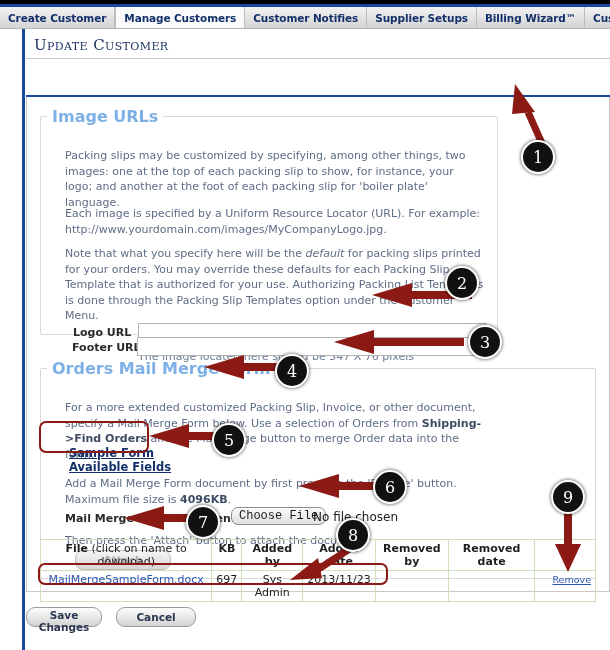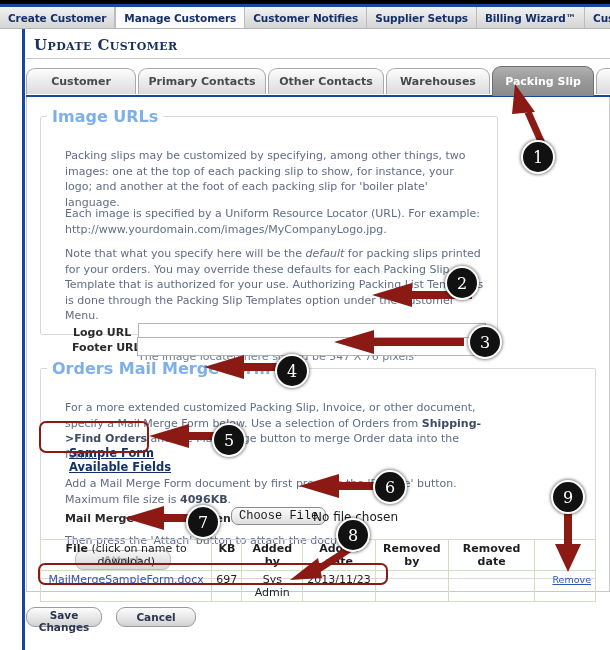--- a/index.html
+++ b/index.html
@@ -59,21 +59,21 @@
     position: absolute; left: 22px; top: 29px;
     width: 600px; height: 621px;
     border-left: 3px solid #17479e;
     background: #ffffff;
   }
 
   .pagetitle {
     position: absolute; left: 34px; top: 36px;
     font-family: "DejaVu Serif", "Liberation Serif", serif;
     font-size: 15px;
-    font-weight: bold;
+    font-weight: normal;
     color: #17305e;
     font-variant: small-caps;
     letter-spacing: 0.4px;
   }
   .titlerule {
     position: absolute; left: 26px; top: 58px;
     width: 584px; height: 1px;
     background: #c8c8c8;
   }
 
@@ -289,28 +289,20 @@
     <div class="menuitem">Billing Wizard™</div>
     <div class="menuitem">Customer Users</div>
 
   </div>
 
   <div class="pageframe"></div>
 
   <div class="pagetitle">Update Customer</div>
   <div class="titlerule"></div>
 
-  <div class="tabstrip">
-    <div class="tab" style="left:0px;   width:110px;">Customer</div>
-    <div class="tab" style="left:112px; width:128px;">Primary Contacts</div>
-    <div class="tab" style="left:242px; width:116px;">Other Contacts</div>
-    <div class="tab" style="left:360px; width:104px;">Warehouses</div>
-    <div class="tab active" style="left:466px; width:102px;">Packing Slip</div>
-    <div class="tab" style="left:570px; width:60px;">In</div>
-  </div>
   <div class="tabline"></div>
 
   <div class="panel">
 
     <fieldset class="fs" style="left:13px; top:10px; width:458px; height:228px;">
       <legend>Image URLs</legend>
 
       <div class="bodytext" style="position:absolute; left:24px; top:22px; width:414px;">Packing slips may be customized by specifying, among other things, two images: one at the top of each packing slip to show, for instance, your logo; and another at the foot of each packing slip for 'boiler plate' language.</div>
 
       <div class="bodytext" style="position:absolute; left:24px; top:80px; width:420px;">

